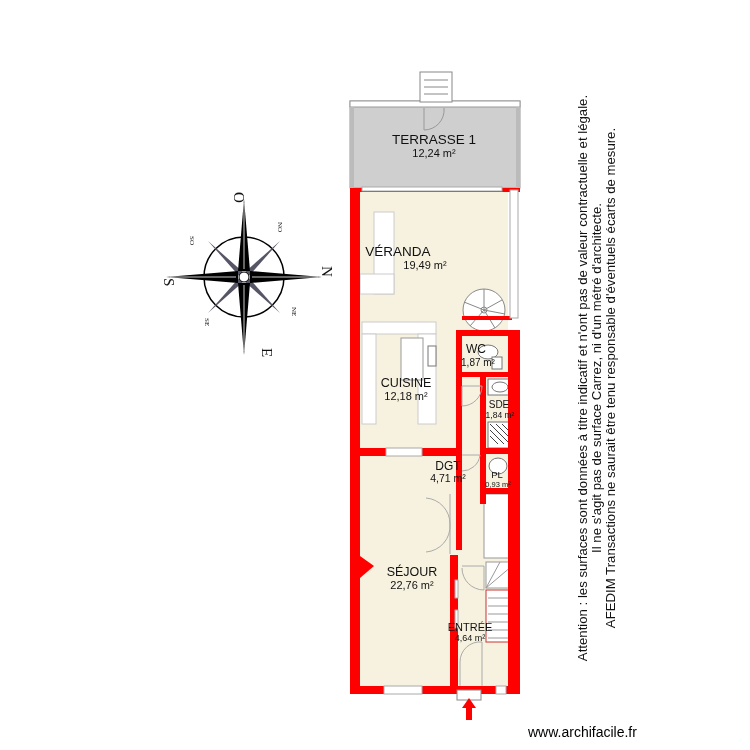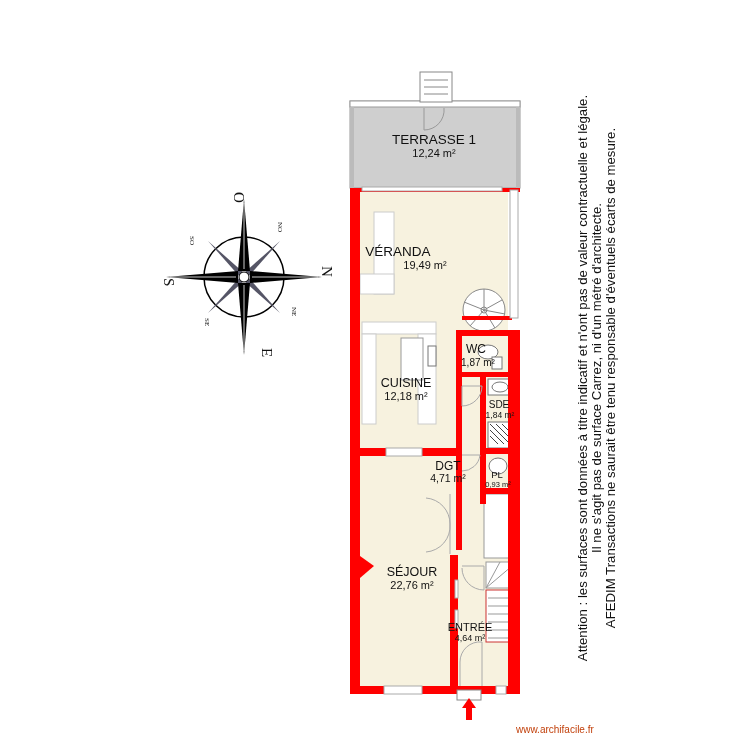--- a/index.html
+++ b/index.html
@@ -1,20 +1,20 @@
 <!DOCTYPE html>
 <html><head>
 <meta charset="utf-8">
 <style>
   html,body{margin:0;padding:0;background:#fff;}
   body{width:750px;height:750px;position:relative;overflow:hidden;font-family:"Liberation Sans",sans-serif;}
   svg.plan{position:absolute;left:0;top:0;}
   .lbl{font-family:"Liberation Sans",sans-serif;fill:#111;}
   .note{position:absolute;left:576px;top:378px;transform-origin:0 0;transform:rotate(-90deg) translate(-50%,0);width:640px;text-align:center;font-size:13.2px;line-height:14px;color:#111;white-space:nowrap;}
-  .credit{position:absolute;left:516px;top:724px;font-size:10px;color:#c2410c;}
+  .credit{position:absolute;left:528px;top:724px;font-size:14px;color:#000000;}
 </style>
 </head>
 <body>
 
 <svg class="plan" width="750" height="750" viewBox="0 0 750 750">
 
   <g transform="translate(244,277) rotate(-90)">
     <circle r="40" fill="none" stroke="#000" stroke-width="1.5"></circle>
     <g fill="#556">
       <polygon points="0,-4 36,-36 4,0"></polygon>

